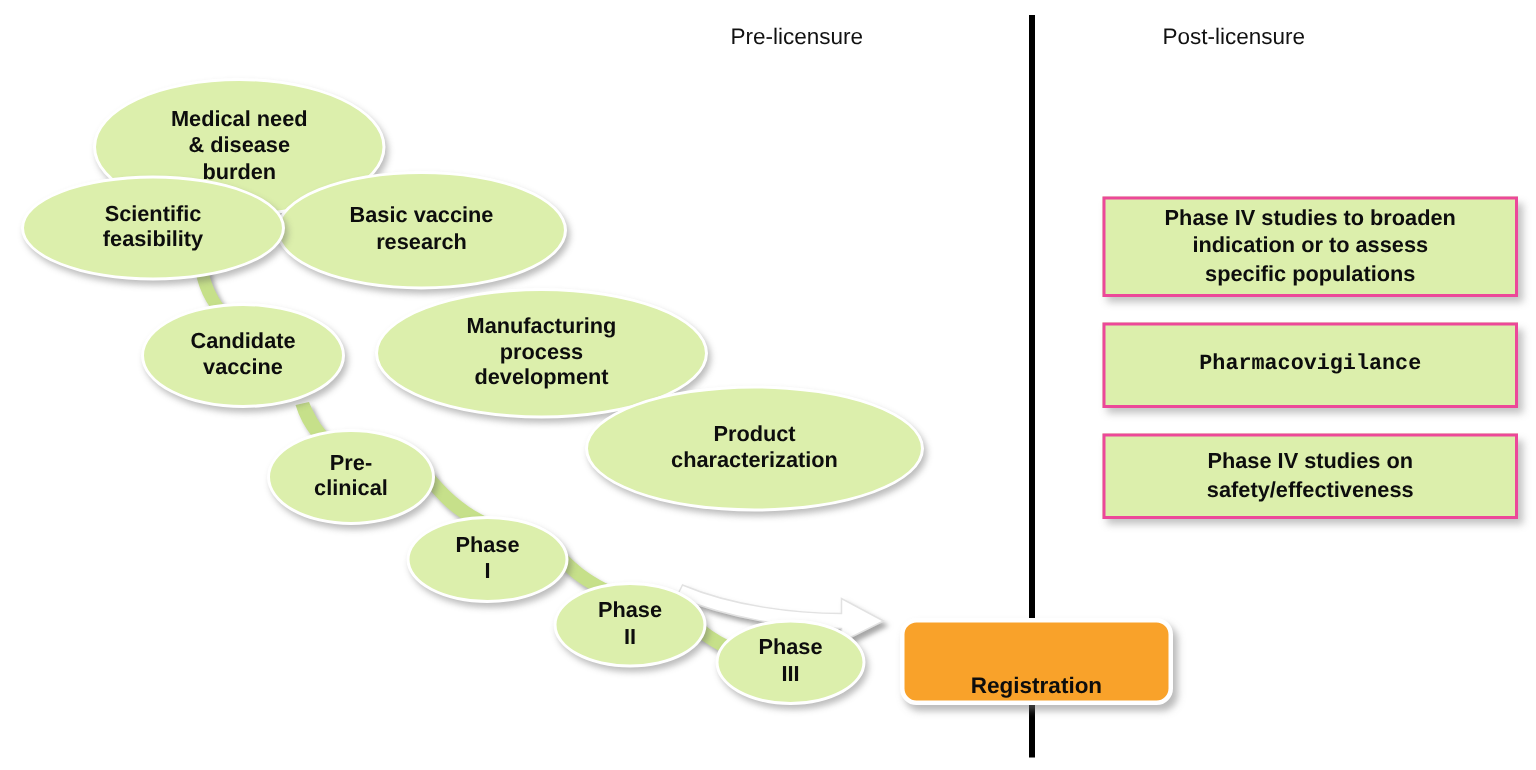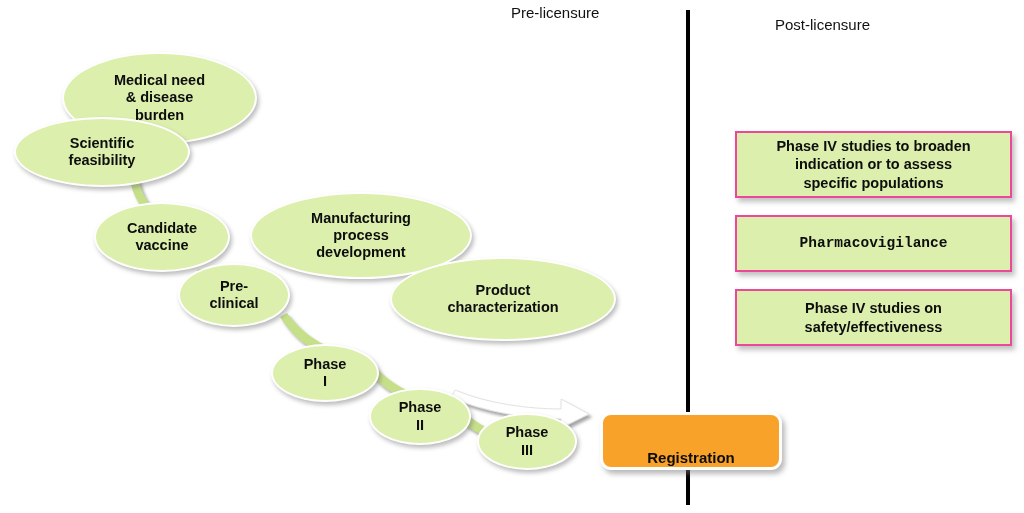--- a/index.html
+++ b/index.html
@@ -22,21 +22,21 @@
     width: 1024px;
     height: 513px;
   }
   .hdr {
     position: absolute;
     font-size: 15px;
     font-weight: 400;
     color: #111111;
     white-space: nowrap;
   }
-  #hdr-pre  { left: 487px; top: 4px; margin-left: 24px; }
+  #hdr-pre  { left: 487px; top: 16px; }
   #hdr-post { left: 775px; top: 16px; }
 
   .node {
     position: absolute;
     display: flex;
     align-items: center;
     justify-content: center;
     text-align: center;
     color: #0d0d0d;
     font-weight: bold;
@@ -98,38 +98,41 @@
   <div class="divider" style="left:686px; top:10px; height:403px;"></div>
   <div class="divider" style="left:686px; top:470px; height:35px;"></div>
 
   <div class="hdr" id="hdr-pre">Pre-licensure</div>
   <div class="hdr" id="hdr-post">Post-licensure</div>
 
   <div class="node ellipse" style="left:62px; top:52px; width:195px; height:92px;justify-content:center;">
     <span>Medical need<br>&amp; disease<br>burden</span>
   </div>
 
+  <div class="node ellipse" style="left:184px; top:114px; width:194px; height:79px;">
+    <span>Basic vaccine<br>research</span>
+  </div>
 
   <div class="node ellipse" style="left:14px; top:117px; width:176px; height:70px;">
     <span>Scientific<br>feasibility</span>
   </div>
 
   <div class="node ellipse" style="left:250px; top:192px; width:222px; height:87px;">
     <span>Manufacturing<br>process<br>development</span>
   </div>
 
   <div class="node ellipse" style="left:94px; top:202px; width:136px; height:70px;">
     <span>Candidate<br>vaccine</span>
   </div>
 
   <div class="node ellipse" style="left:390px; top:257px; width:226px; height:84px;">
     <span>Product<br>characterization</span>
   </div>
 
-  <div class="node ellipse" style="left:178px; top:263px; width:112px; height:64px;">
+  <div class="node ellipse" style="left:178px; top:286px; width:112px; height:64px;">
     <span>Pre-<br>clinical</span>
   </div>
 
   <div class="node ellipse" style="left:271px; top:344px; width:108px; height:58px;">
     <span>Phase<br>I</span>
   </div>
 
   <div class="node ellipse" style="left:369px; top:388px; width:102px; height:57px;">
     <span>Phase<br>II</span>
   </div>

